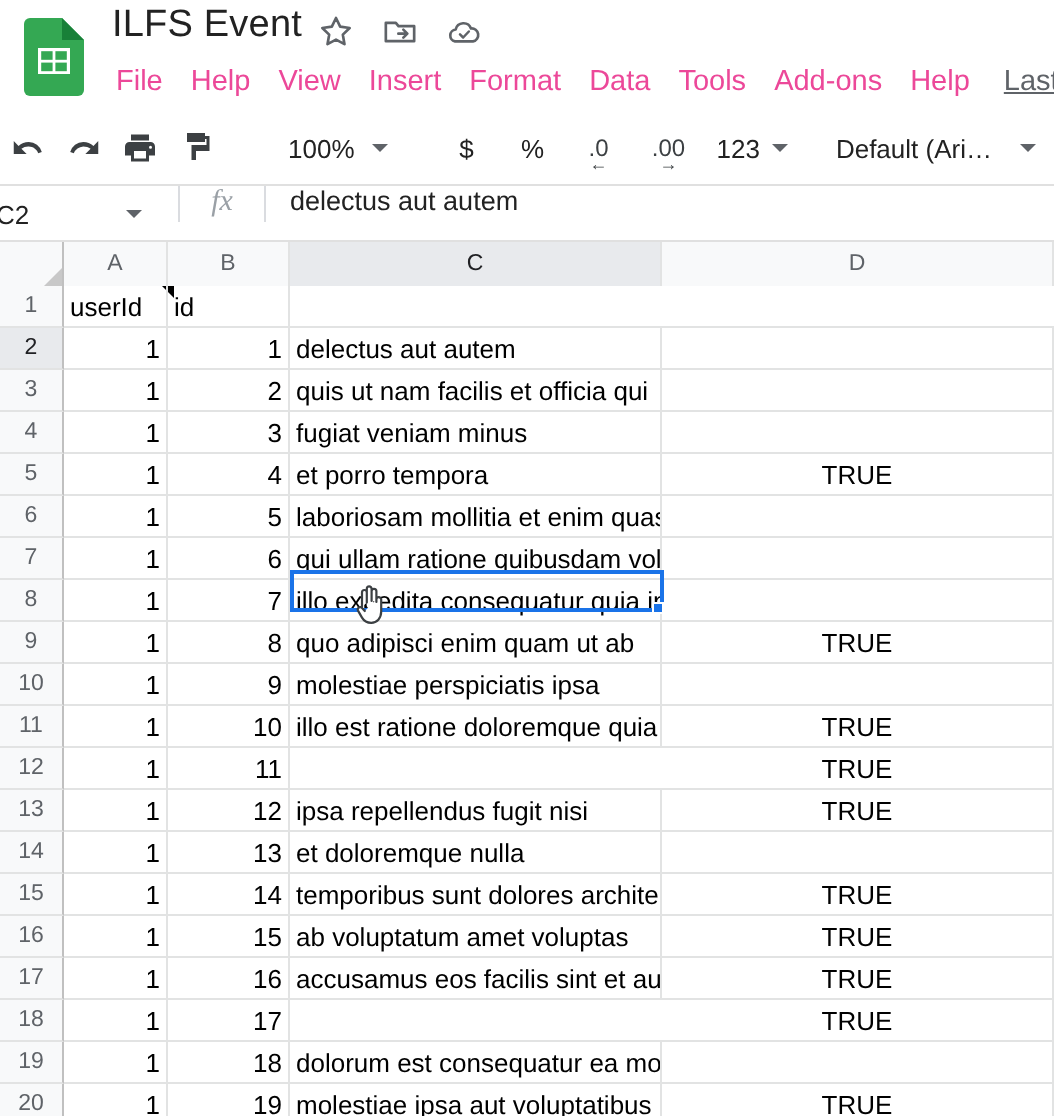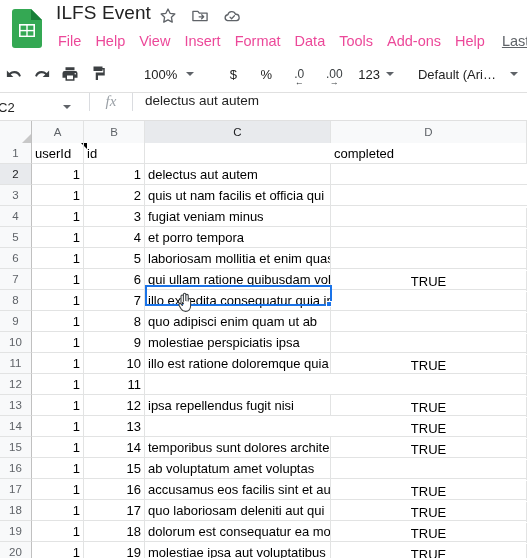--- a/index.html
+++ b/index.html
@@ -152,21 +152,21 @@
   .cell {
     position: absolute; top: 0; height: 20px;
     font-size: 13px; color: #000000;
     display: flex; align-items: center;
     border-right: 1px solid #e2e3e3;
     overflow: hidden; white-space: nowrap;
     padding: 0 3px;
   }
   .cell.num { justify-content: flex-end; }
   .cell.txt { justify-content: flex-start; }
-  .cell.ctr { justify-content: center; margin-top: 44px; }
+  .cell.ctr { justify-content: center; }
 
   .col-a { left: 0;   width: 52px; }
   .col-b { left: 52px; width: 61px; }
   .col-c { left: 113px; width: 186px; }
   .col-d { left: 299px; width: 196px; }
 
   #selbox {
     position: absolute; left: 145px; top: 164px;
     width: 187px; height: 21px;
     border: 2px solid #1a73e8; background: transparent;
@@ -344,21 +344,20 @@
       <div class="rowhead" style="top: 357px;">18</div>
       <div class="rowhead" style="top: 378px;">19</div>
       <div class="rowhead" style="top: 399px;">20</div>
     </div>
 
   <div id="cells">
     <div id="note-marker" style="left:49px;top:0"></div>
   <div class="row" style="top: 0px;">
         <div class="cell col-a txt">userId</div>
         <div class="cell col-b txt">id</div>
-        <div class="cell col-d txt">completed</div>
       </div>
       <div class="row" style="top: 21px;">
         <div class="cell col-a num">1</div>
         <div class="cell col-b num">1</div>
         <div class="cell col-c txt">delectus aut autem</div>
         <div class="cell col-d ctr"></div>
       </div>
       <div class="row" style="top: 42px;">
         <div class="cell col-a num">1</div>
         <div class="cell col-b num">2</div>
@@ -420,20 +419,21 @@
       </div>
       <div class="row" style="top: 252px;">
         <div class="cell col-a num">1</div>
         <div class="cell col-b num">12</div>
         <div class="cell col-c txt">ipsa repellendus fugit nisi</div>
         <div class="cell col-d ctr">TRUE</div>
       </div>
       <div class="row" style="top: 273px;">
         <div class="cell col-a num">1</div>
         <div class="cell col-b num">13</div>
+        <div class="cell col-c txt">et doloremque nulla</div>
         <div class="cell col-d ctr"></div>
       </div>
       <div class="row" style="top: 294px;">
         <div class="cell col-a num">1</div>
         <div class="cell col-b num">14</div>
         <div class="cell col-c txt">temporibus sunt dolores archite</div>
         <div class="cell col-d ctr">TRUE</div>
       </div>
       <div class="row" style="top: 315px;">
         <div class="cell col-a num">1</div>
@@ -443,21 +443,20 @@
       </div>
       <div class="row" style="top: 336px;">
         <div class="cell col-a num">1</div>
         <div class="cell col-b num">16</div>
         <div class="cell col-c txt">accusamus eos facilis sint et aut</div>
         <div class="cell col-d ctr">TRUE</div>
       </div>
       <div class="row" style="top: 357px;">
         <div class="cell col-a num">1</div>
         <div class="cell col-b num">17</div>
-        <div class="cell col-c txt">quo laboriosam deleniti aut qui</div>
         <div class="cell col-d ctr">TRUE</div>
       </div>
       <div class="row" style="top: 378px;">
         <div class="cell col-a num">1</div>
         <div class="cell col-b num">18</div>
         <div class="cell col-c txt">dolorum est consequatur ea mo</div>
         <div class="cell col-d ctr"></div>
       </div>
       <div class="row" style="top: 399px;">
         <div class="cell col-a num">1</div>

